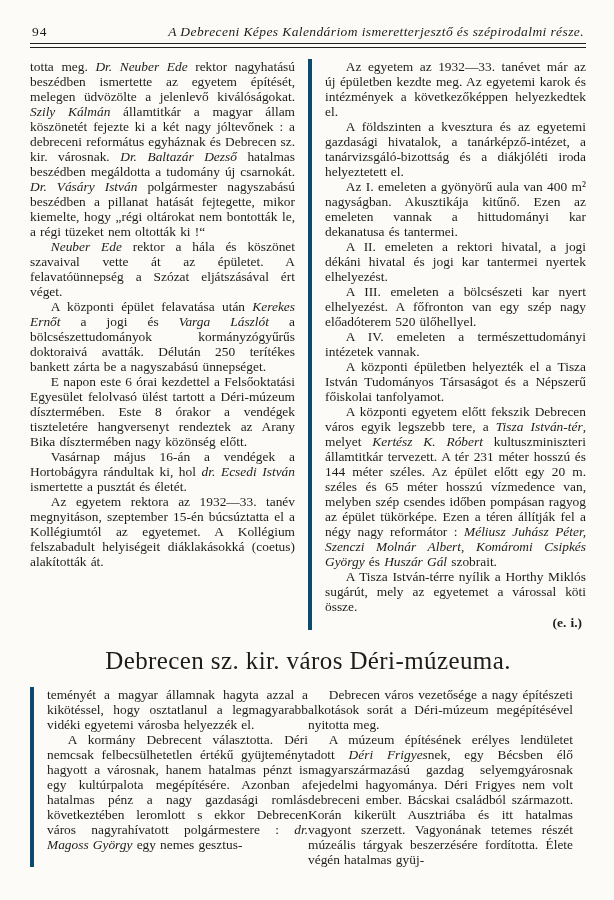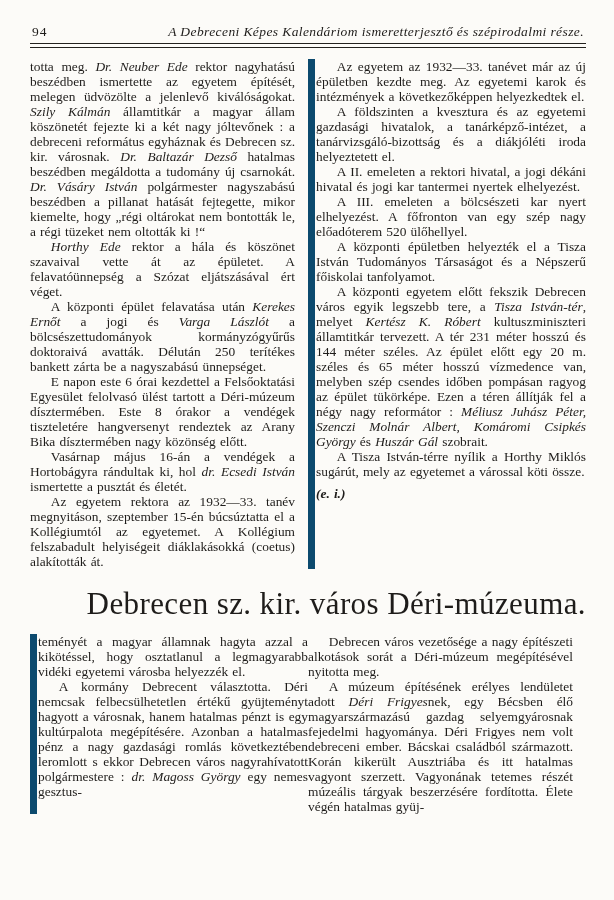--- a/index.html
+++ b/index.html
@@ -41,45 +41,44 @@
 
   
   .columns { display: flex; margin-top: 11px; }
   .col {
     width: 50%;
     box-sizing: border-box;
     font-size: 13.4px;
     line-height: 15px;
   }
   .col-left  { padding-right: 13px; }
-  .col-right { padding-left: 1px; border-left: 7px solid #0c4a6e; }
+  .col-right { padding-left: 13px; border-left: 4px solid #0c4a6e; }
 
   p {
     margin: 0;
     text-align: justify;
     text-indent: 1.55em;
     word-spacing: 0.06em;
   }
   p.no-indent { text-indent: 0; }
   i { font-style: italic; }
 
   .signature {
-    text-align: left;
+    text-align: right;
     text-indent: 0;
     font-weight: bold;
     padding-right: 4px;
-    margin-top: 7px;
-    font-style: italic;
+    margin-top: 1px;
   }
 
   .section-title {
-    font-size: 31px;
+    font-size: 25px;
     font-weight: normal;
     letter-spacing: 0.4px;
-    text-align: right;
+    text-align: center;
     margin: 17px 0 12px 0;
     white-space: nowrap;
   }
 </style>
 </head>
 <body>
 
 <div class="page">
 
   <header class="running-head">
@@ -89,32 +88,34 @@
 
   <div class="rule-double">
     <div class="r1"></div>
     <div class="r2"></div>
   </div>
 
   <section>
     <div class="columns">
       <div class="col col-left">
           <p class="no-indent">totta meg. <i>Dr. Neuber Ede</i> rektor nagyhatású beszédben ismertette az egyetem építését, melegen üdvözölte a jelenlevő kiválóságokat. <i>Szily Kálmán</i> államtitkár a magyar állam köszönetét fejezte ki a két nagy jóltevőnek : a debreceni református egyháznak és Debrecen sz. kir. városnak. <i>Dr. Baltazár Dezső</i> hatalmas beszédben megáldotta a tudomány új csarnokát. <i>Dr. Vásáry István</i> polgármester nagyszabású beszédben a pillanat hatását fejtegette, mikor kiemelte, hogy „régi oltárokat nem bontották le, a régi tüzeket nem oltották ki !“</p>
-          <p><i>Horthy Ede</i> rektor a hála és köszönet szavaival vette át az épületet. A felavatóünnepség a Szózat eljátszásával ért véget.</p>
+          <p><i>Neuber Ede</i> rektor a hála és köszönet szavaival vette át az épületet. A felavatóünnepség a Szózat eljátszásával ért véget.</p>
           <p>A központi épület felavatása után <i>Kerekes Ernőt</i> a jogi és <i>Varga Lászlót</i> a bölcsészettudományok kormányzógyűrűs doktoraivá avatták. Délután 250 terítékes bankett zárta be a nagyszabású ünnepséget.</p>
           <p>E napon este 6 órai kezdettel a Felsőoktatási Egyesület felolvasó ülést tartott a Déri-múzeum dísztermében. Este 8 órakor a vendégek tiszteletére hangversenyt rendeztek az Arany Bika dísztermében nagy közönség előtt.</p>
           <p>Vasárnap május 16-án a vendégek a Hortobágyra rándultak ki, hol <i>dr. Ecsedi István</i> ismertette a pusztát és életét.</p>
           <p>Az egyetem rektora az 1932—33. tanév megnyitáson, szeptember 15-én búcsúztatta el a Kollégiumtól az egyetemet. A Kollégium felszabadult helyiségeit diáklakásokká (coetus) alakították át.</p>
         </div>
       <div class="col col-right">
         <div>
             <p>Az egyetem az 1932—33. tanévet már az új épületben kezdte meg. Az egyetemi karok és intézmények a következőképpen helyezkedtek el.</p>
             <p>A földszinten a kvesztura és az egyetemi gazdasági hivatalok, a tanárképző-intézet, a tanárvizsgáló-bizottság és a diákjóléti iroda helyeztetett el.</p>
+            <p>Az I. emeleten a gyönyörű aula van 400 m² nagyságban. Akusztikája kitűnő. Ezen az emeleten vannak a hittudományi kar dekanatusa és tantermei.</p>
             <p>A II. emeleten a rektori hivatal, a jogi dékáni hivatal és jogi kar tantermei nyertek elhelyezést.</p>
             <p>A III. emeleten a bölcsészeti kar nyert elhelyezést. A főfronton van egy szép nagy előadóterem 520 ülőhellyel.</p>
+            <p>A IV. emeleten a természettudományi intézetek vannak.</p>
             <p>A központi épületben helyezték el a Tisza István Tudományos Társaságot és a Népszerű főiskolai tanfolyamot.</p>
             <p>A központi egyetem előtt fekszik Debrecen város egyik legszebb tere, a <i>Tisza István-tér</i>, melyet <i>Kertész K. Róbert</i> kultuszminiszteri államtitkár tervezett. A tér 231 méter hosszú és 144 méter széles. Az épület előtt egy 20 m. széles és 65 méter hosszú vízmedence van, melyben szép csendes időben pompásan ragyog az épület tükörképe. Ezen a téren állítják fel a négy nagy reformátor : <i>Méliusz Juhász Péter, Szenczi Molnár Albert, Komáromi Csipkés György</i> és <i>Huszár Gál</i> szobrait.</p>
             <p>A Tisza István-térre nyílik a Horthy Miklós sugárút, mely az egyetemet a várossal köti össze.</p>
           </div>
         <p class="signature">(e. i.)</p>
       </div>
     </div>
   </section>
 
   <h1 class="section-title">Debrecen sz. kir. város Déri-múzeuma.</h1>

